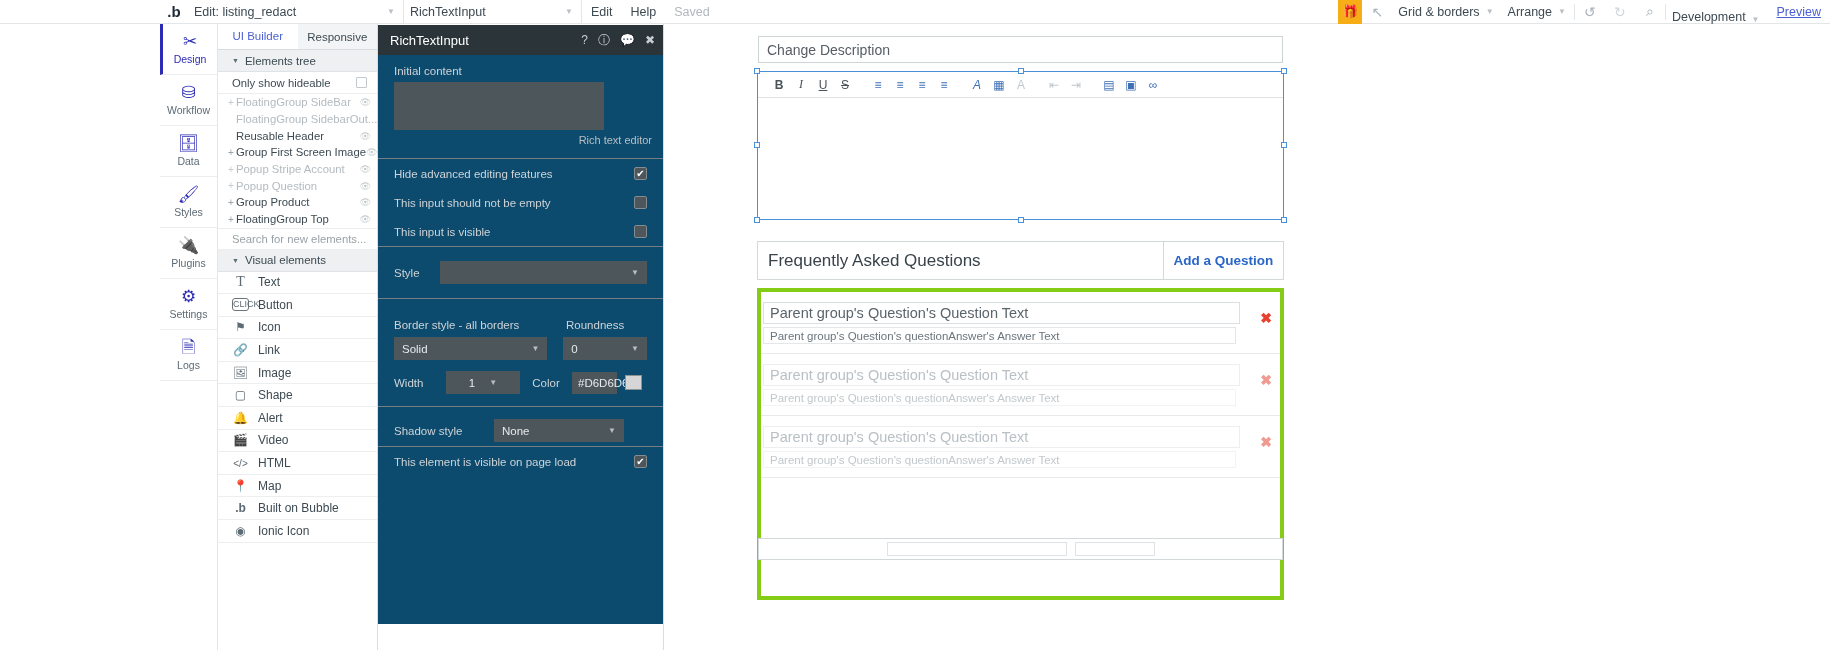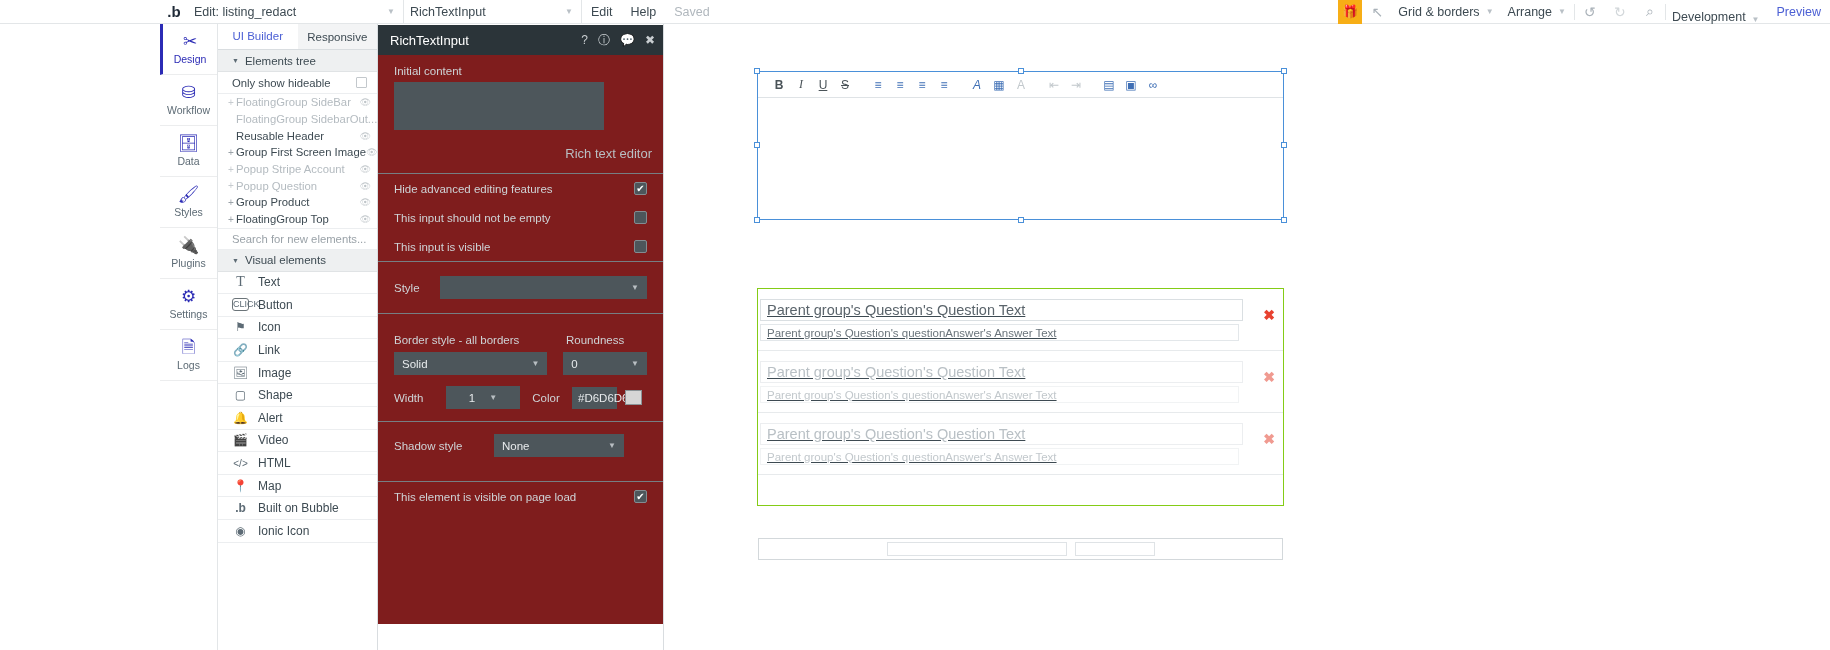--- a/index.html
+++ b/index.html
@@ -39,21 +39,21 @@
   .tb-spacer { flex: 1 1 auto; }
   .gift {
     width: 24px; height: 24px; background: #f7ae16; color: #fff;
     display: flex; align-items: center; justify-content: center; font-size: 13px;
   }
   .tb-icon {
     width: 30px; height: 24px; display: flex; align-items: center;
     justify-content: center; color: #aab2b9; font-size: 14px;
   }
   .tb-divider { width: 1px; height: 16px; background: #e3e6e8; }
-  .tb-link.blue { color: #4b5fd4; }
+  .tb-link.blue { color: #4b5fd4; text-decoration: underline; }
 
   
   .rail {
     position: absolute; left: 160px; top: 24px; width: 58px; height: 626px;
     background: #ffffff; border-right: 1px solid #e3e6e8;
   }
   .rail-item {
     height: 51px; display: flex; flex-direction: column;
     align-items: center; justify-content: center; gap: 2px;
     border-bottom: 1px solid #ecedee; color: #5d6b75;
@@ -124,29 +124,29 @@
     margin-left: auto; display: flex; gap: 10px; align-items: center;
     color: #c9ced1; font-size: 12px;
   }
   .prop-tabs { height: 26px; background: #2b3439; display: flex; padding-left: 8px; }
   .ptab {
     padding: 0 14px; display: flex; align-items: center; font-size: 12px;
     color: #8c969b; border-radius: 3px 3px 0 0;
   }
   .ptab.active { background: #5c666b; color: #ffffff; }
   .prop-body {
-    height: 569px; background: #7f1d1d; overflow: hidden; position: relative;
+    height: 569px; background: #0c4a6e; overflow: hidden; position: relative;
     padding: 0 0 0 0;
   }
   .pgroup { border-bottom: 1px solid #767e83; padding: 10px 16px 12px 16px; }
   .plabel { font-size: 11.5px; color: #ced3d6; margin-bottom: 5px; }
   .ptextarea {
     height: 48px; background: #4d565b; border: none; width: 210px;
   }
-  .prt-hint { font-size: 13px; color: #b9bfc3; text-align: right; width: 258px; margin-top: 16px; }
+  .prt-hint { font-size: 11px; color: #b9bfc3; text-align: right; width: 258px; margin-top: 4px; }
   .prow {
     display: flex; align-items: center; height: 29px;
     font-size: 11.5px; color: #ced3d6;
   }
   .prow .pcheck {
     margin-left: auto; margin-right: 16px; width: 13px; height: 13px;
     background: #4d565b; border: 1px solid #838c91; border-radius: 2px;
     display: flex; align-items: center; justify-content: center;
     color: #fff; font-size: 10px; line-height: 1;
   }
@@ -209,22 +209,22 @@
   }
   .faq-title {
     flex: 1; padding-left: 10px; font-size: 17px; color: #39434a;
   }
   .faq-add {
     width: 120px; border-left: 1px solid #d3d8db; height: 100%;
     display: flex; align-items: center; justify-content: center;
     color: #2a66c8; font-size: 13.5px; font-weight: 700;
   }
   .faq-list {
-    position: absolute; left: 757px; top: 288px; width: 527px; height: 218px;
-    border: 1px solid #84cc16; background: #fff; text-decoration: underline;
+    position: absolute; left: 757px; top: 288px; width: 527px; height: 312px;
+    border: 4px solid #84cc16; background: #fff;
   }
   .faq-item { position: relative; padding: 10px 0 0 0; }
   .faq-q {
     margin: 0 40px 0 2px; height: 22px; border: 1px solid #dadfe2;
     display: flex; align-items: center; padding-left: 6px;
     font-size: 14.5px; color: #5a646b;
   }
   .faq-a {
     margin: 3px 44px 0 2px; height: 17px; border: 1px solid #e3e7ea;
     display: flex; align-items: center; padding-left: 6px;
@@ -504,21 +504,21 @@
           <span class="psel" style="width:74px;justify-content:center;gap:14px;">
             <span>1</span>
             <span class="pcar">▼</span>
           </span>
           <span class="fl-label" style="width:36px;text-align:center;">Color</span>
           <span class="pr-input" style="width:45px;">#D6D6D6</span>
           <span class="swatch"></span>
         </div>
       </div>
 
-      <div class="pgroup" style="padding-top:12px;padding-bottom:24px;">
+      <div class="pgroup" style="padding-top:12px;padding-bottom:4px;">
         <div class="finline" style="gap:20px;">
           <span class="fl-label" style="width:80px;">Shadow style</span>
           <span class="psel" style="width:130px;">
             <span>None</span>
             <span class="pcar">▼</span>
           </span>
         </div>
       </div>
 
       <div style="padding:0 0 0 16px;">
@@ -527,20 +527,21 @@
           <span class="pcheck">✔</span>
         </div>
       </div>
     </div>
 
     <div class="drag-handle">◀</div>
   </div>
 
   <div class="canvas"></div>
 
+  <div class="cv-desc">Change Description</div>
 
   <div class="rte-box">
     <div class="rte-toolbar">
       <span class="rte-btn" style="font-weight:700;">B</span>
       <span class="rte-btn" style="font-style:italic;font-family:'Liberation Serif',serif;">I</span>
       <span class="rte-btn" style="text-decoration:underline;">U</span>
       <span class="rte-btn" style="text-decoration:line-through;">S</span>
       <span class="rte-gap"></span>
       <span class="rte-btn blue">≡</span>
       <span class="rte-btn blue">≡</span>
@@ -563,20 +564,24 @@
 
   <div class="handle" style="left:754px;top:68px;"></div>
   <div class="handle" style="left:1018px;top:68px;"></div>
   <div class="handle" style="left:1281px;top:68px;"></div>
   <div class="handle" style="left:754px;top:142px;"></div>
   <div class="handle" style="left:1281px;top:142px;"></div>
   <div class="handle" style="left:754px;top:217px;"></div>
   <div class="handle" style="left:1018px;top:217px;"></div>
   <div class="handle" style="left:1281px;top:217px;"></div>
 
+  <div class="faq-head">
+    <div class="faq-title">Frequently Asked Questions</div>
+    <div class="faq-add">Add a Question</div>
+  </div>
 
   <div class="faq-list">
     <div class="faq-item">
       <div class="faq-q">Parent group's Question's Question Text</div>
       <div class="faq-a">Parent group's Question's questionAnswer's Answer Text</div>
       <div class="faq-x">✖</div>
       <div class="faq-sep"></div>
     </div>
     <div class="faq-item faded">
       <div class="faq-q">Parent group's Question's Question Text</div>

